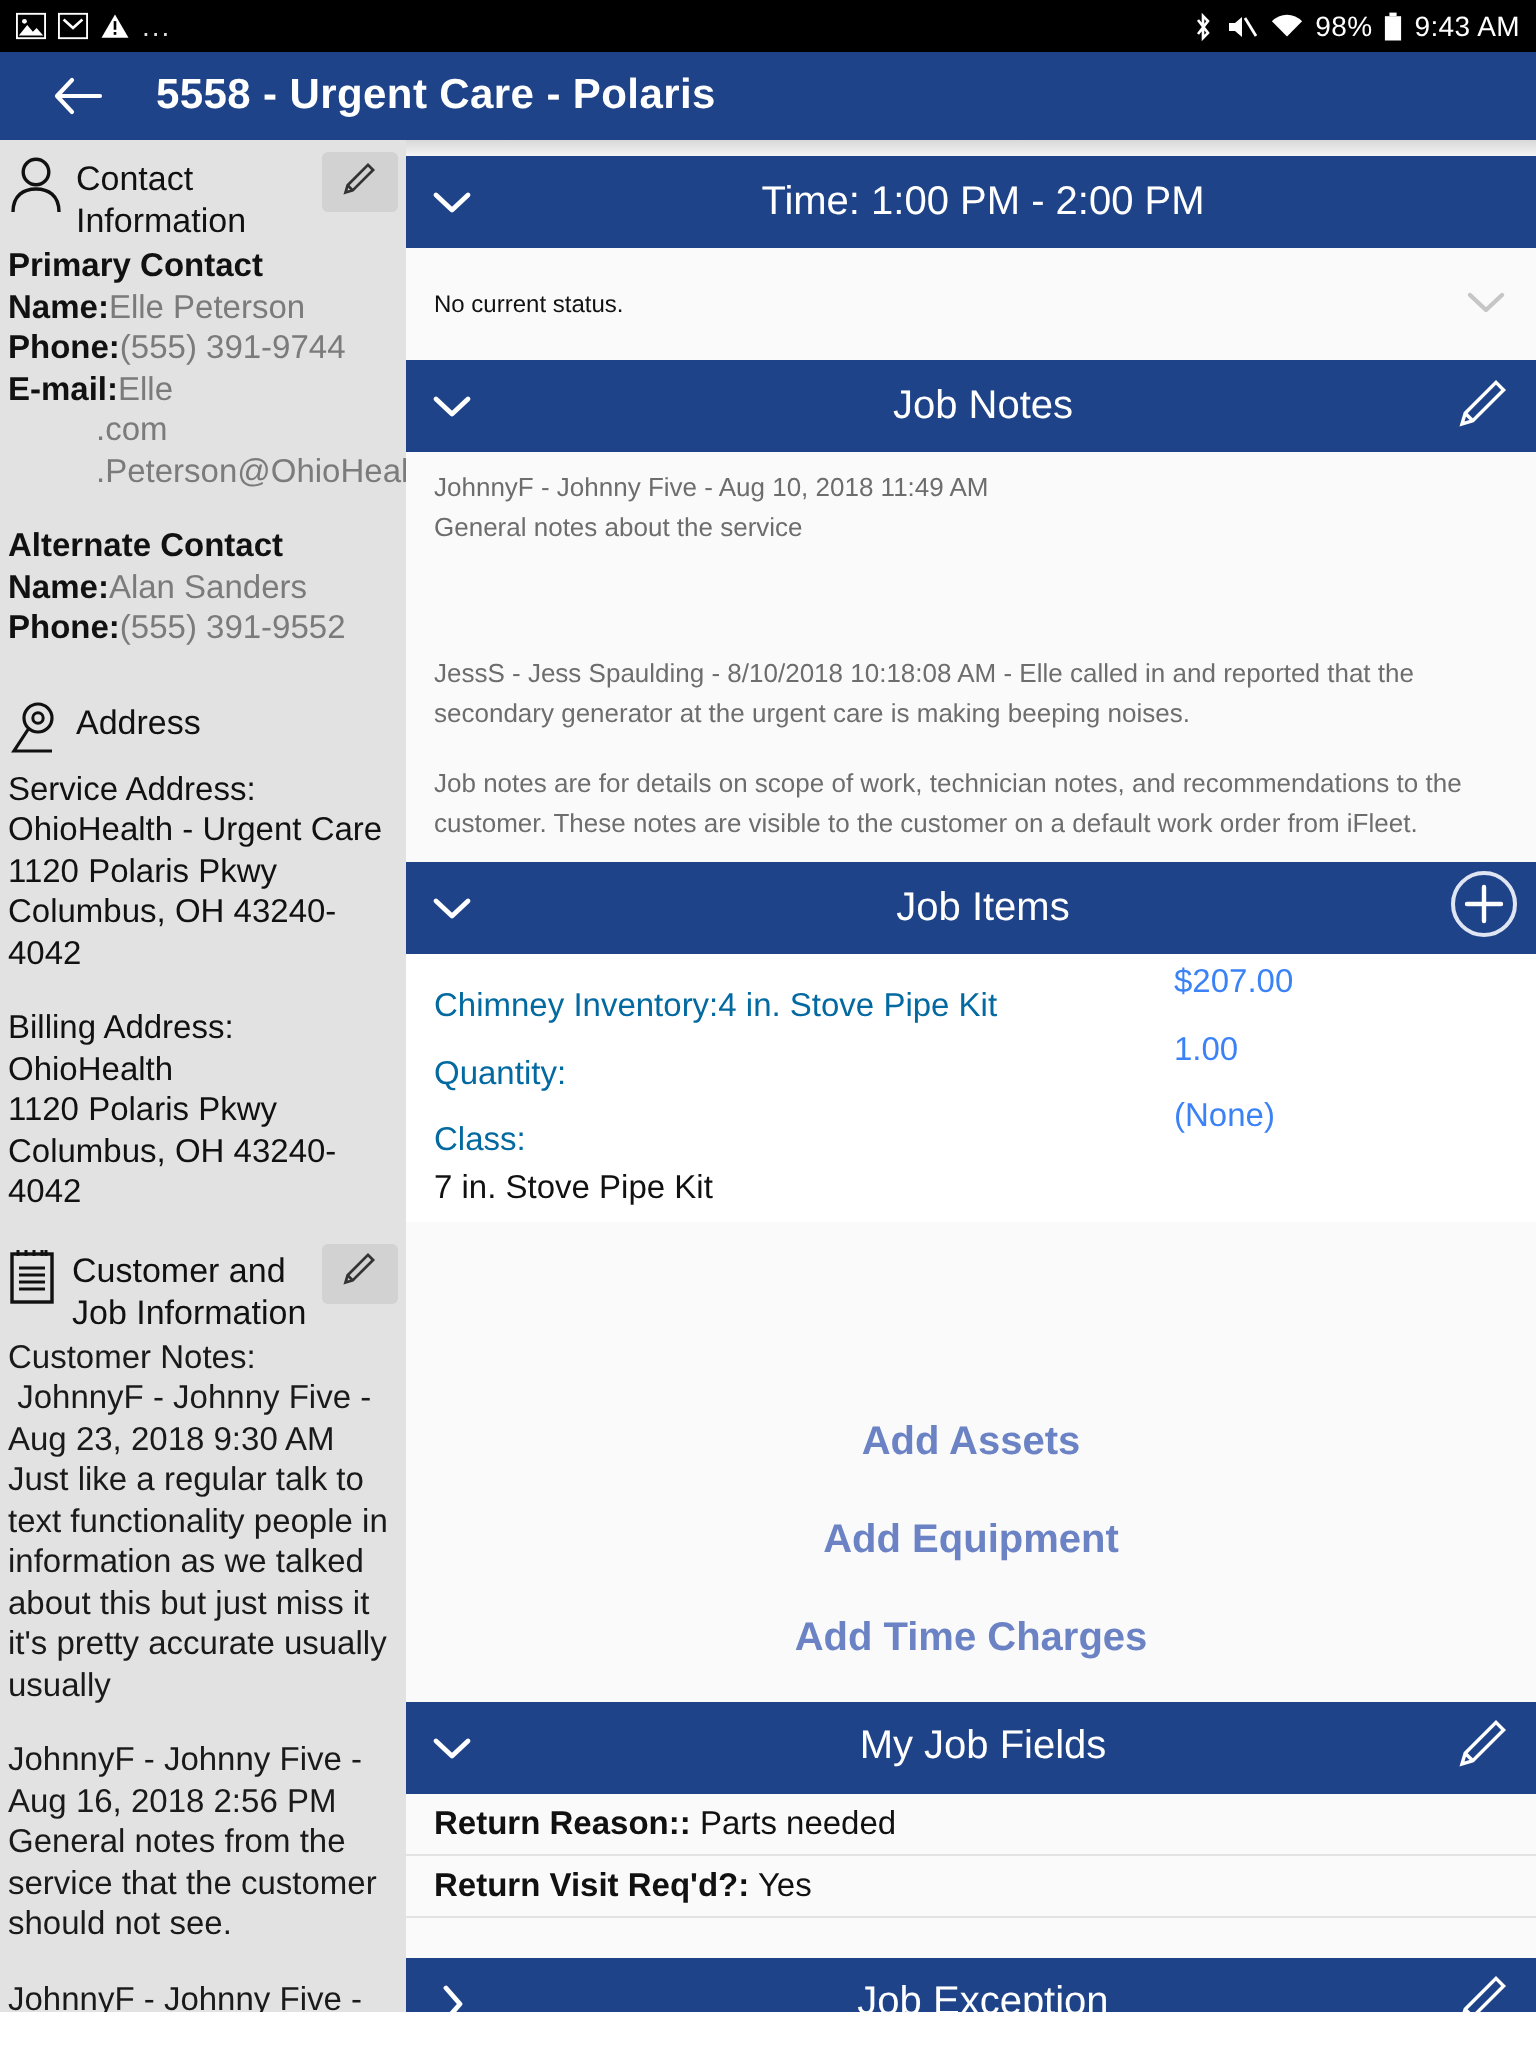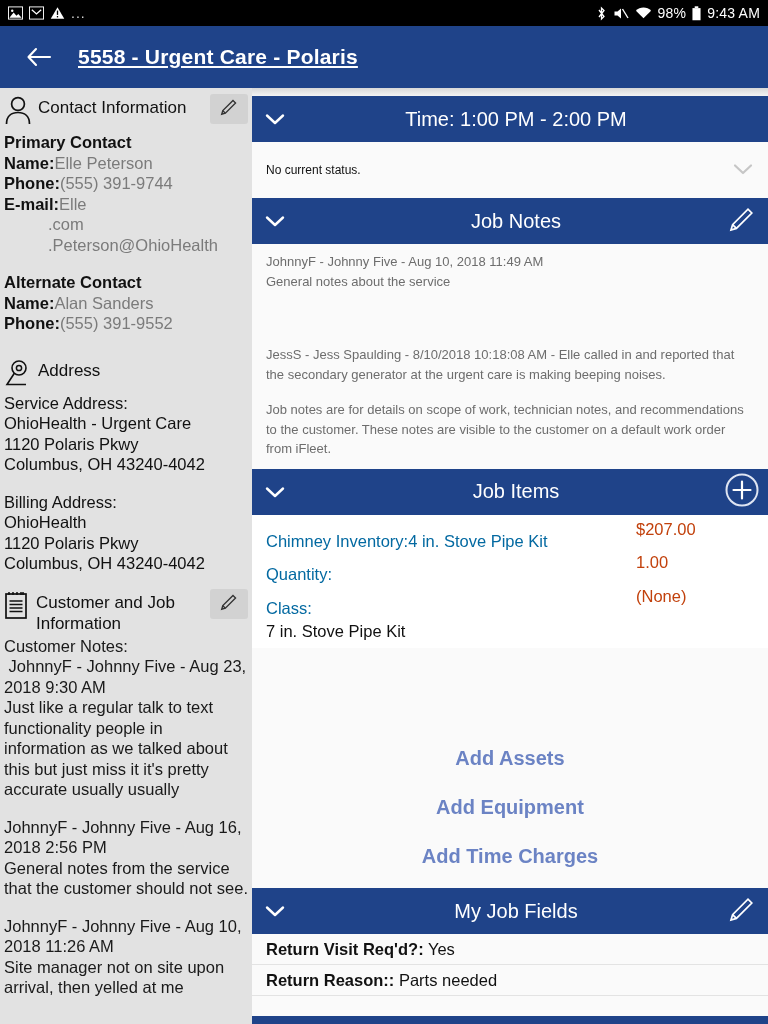--- a/index.html
+++ b/index.html
@@ -18,32 +18,32 @@
     padding: 0 8px; font-size: 14px;
   }
   .sb-left { display: flex; align-items: center; gap: 6px; }
   .sb-right { margin-left: auto; display: flex; align-items: center; gap: 6px; }
   .sb-icon { display: inline-flex; align-items: center; }
   .sb-text { font-size: 14px; letter-spacing: .2px; }
   .sb-dots { font-size: 14px; letter-spacing: 1px; color: #ddd; }
 
   
   .appbar {
-    height: 62px; background: #1f4389; color: #fff;
-    display: flex; align-items: center; padding: 0 22px; text-decoration: underline;
+    height: 44px; background: #1f4389; color: #fff;
+    display: flex; align-items: center; padding: 0 22px;
   }
   .back-btn { width: 34px; height: 34px; display: flex; align-items: center; justify-content: center; cursor: pointer; }
   .appbar-title { font-size: 21px; font-weight: 700; margin-left: 22px; letter-spacing: .2px; }
 
   
   .content { display: flex; height: 936px; background: #fff; }
 
   
   .sidebar {
-    width: 252px; background: #e2e2e2; color: #111;
+    width: 203px; background: #e2e2e2; color: #111;
     padding: 0 4px 0 4px; overflow: hidden; position: relative;
   }
   .side-head {
     display: flex; align-items: flex-start; gap: 6px;
     padding: 6px 0 2px 0;
   }
   .side-head-ico { flex: 0 0 auto; padding-top: 2px; }
   .side-head-label { font-size: 17px; line-height: 21px; flex: 1; padding-top: 3px; }
   .edit-sq {
     width: 38px; height: 30px; background: #d2d2d2; border-radius: 3px;
@@ -81,21 +81,21 @@
   .status-chev { margin-left: auto; cursor: pointer; }
 
   .notes-body { background: #fafafa; padding: 8px 14px 10px 14px; color: #6d6d6d; font-size: 13px; line-height: 19.5px; }
   .notes-body .blank { height: 54px; }
   .notes-para { margin-bottom: 16px; }
   .notes-para:last-child { margin-bottom: 0; }
 
   .item-table { background: #fff; padding: 4px 14px 6px 14px; }
   .item-line { display: flex; font-size: 16.5px; line-height: 21.5px; }
   .item-label { color: #0369a1; flex: 0 0 370px; margin-top: 12px; }
-  .item-value { color: #c2410c; }
+  .item-value { color: #3b82f6; }
   .item-sub { font-size: 16.5px; line-height: 22px; color: #111; padding-top: 1px; }
 
   .spacer-white { background: #fafafa; }
 
   .link-btn {
     text-align: center; color: #6b83c4; font-size: 20px; font-weight: 700;
     padding: 13px 0; cursor: pointer; background: #fafafa;
   }
 
   .field-row {
@@ -367,26 +367,26 @@
         <span class="sec-action">
           <span>
             <svg width="30" height="30" viewBox="0 0 30 30">
                 <path d="M4 26 L5.6 20.6 L21 5.2 L24.8 9 L9.4 24.4 Z" fill="none" stroke="#fff" stroke-width="1.7"></path>
                 <path d="M5.6 20.6 L9.4 24.4" stroke="#fff" stroke-width="1.7"></path>
               </svg>
           </span>
         </span>
       </div>
       <div class="field-row">
+        <b>Return Reason::</b>
+        <span>Parts needed</span>
+      </div>
+      <div class="field-row">
         <b>Return Visit Req'd?:</b>
         <span>Yes</span>
-      </div>
-      <div class="field-row">
-        <b>Return Reason::</b>
-        <span>Parts needed</span>
       </div>
 
       <div class="spacer-white" style="height:20px"></div>
 
       <div class="sec-header">
         <span class="sec-chev">
           <svg width="14" height="22" viewBox="0 0 14 22">
               <path d="M4 3 L11 11 L4 19" fill="none" stroke="#fff" stroke-width="2.4" stroke-linecap="round" stroke-linejoin="round"></path>
             </svg>
         </span>

